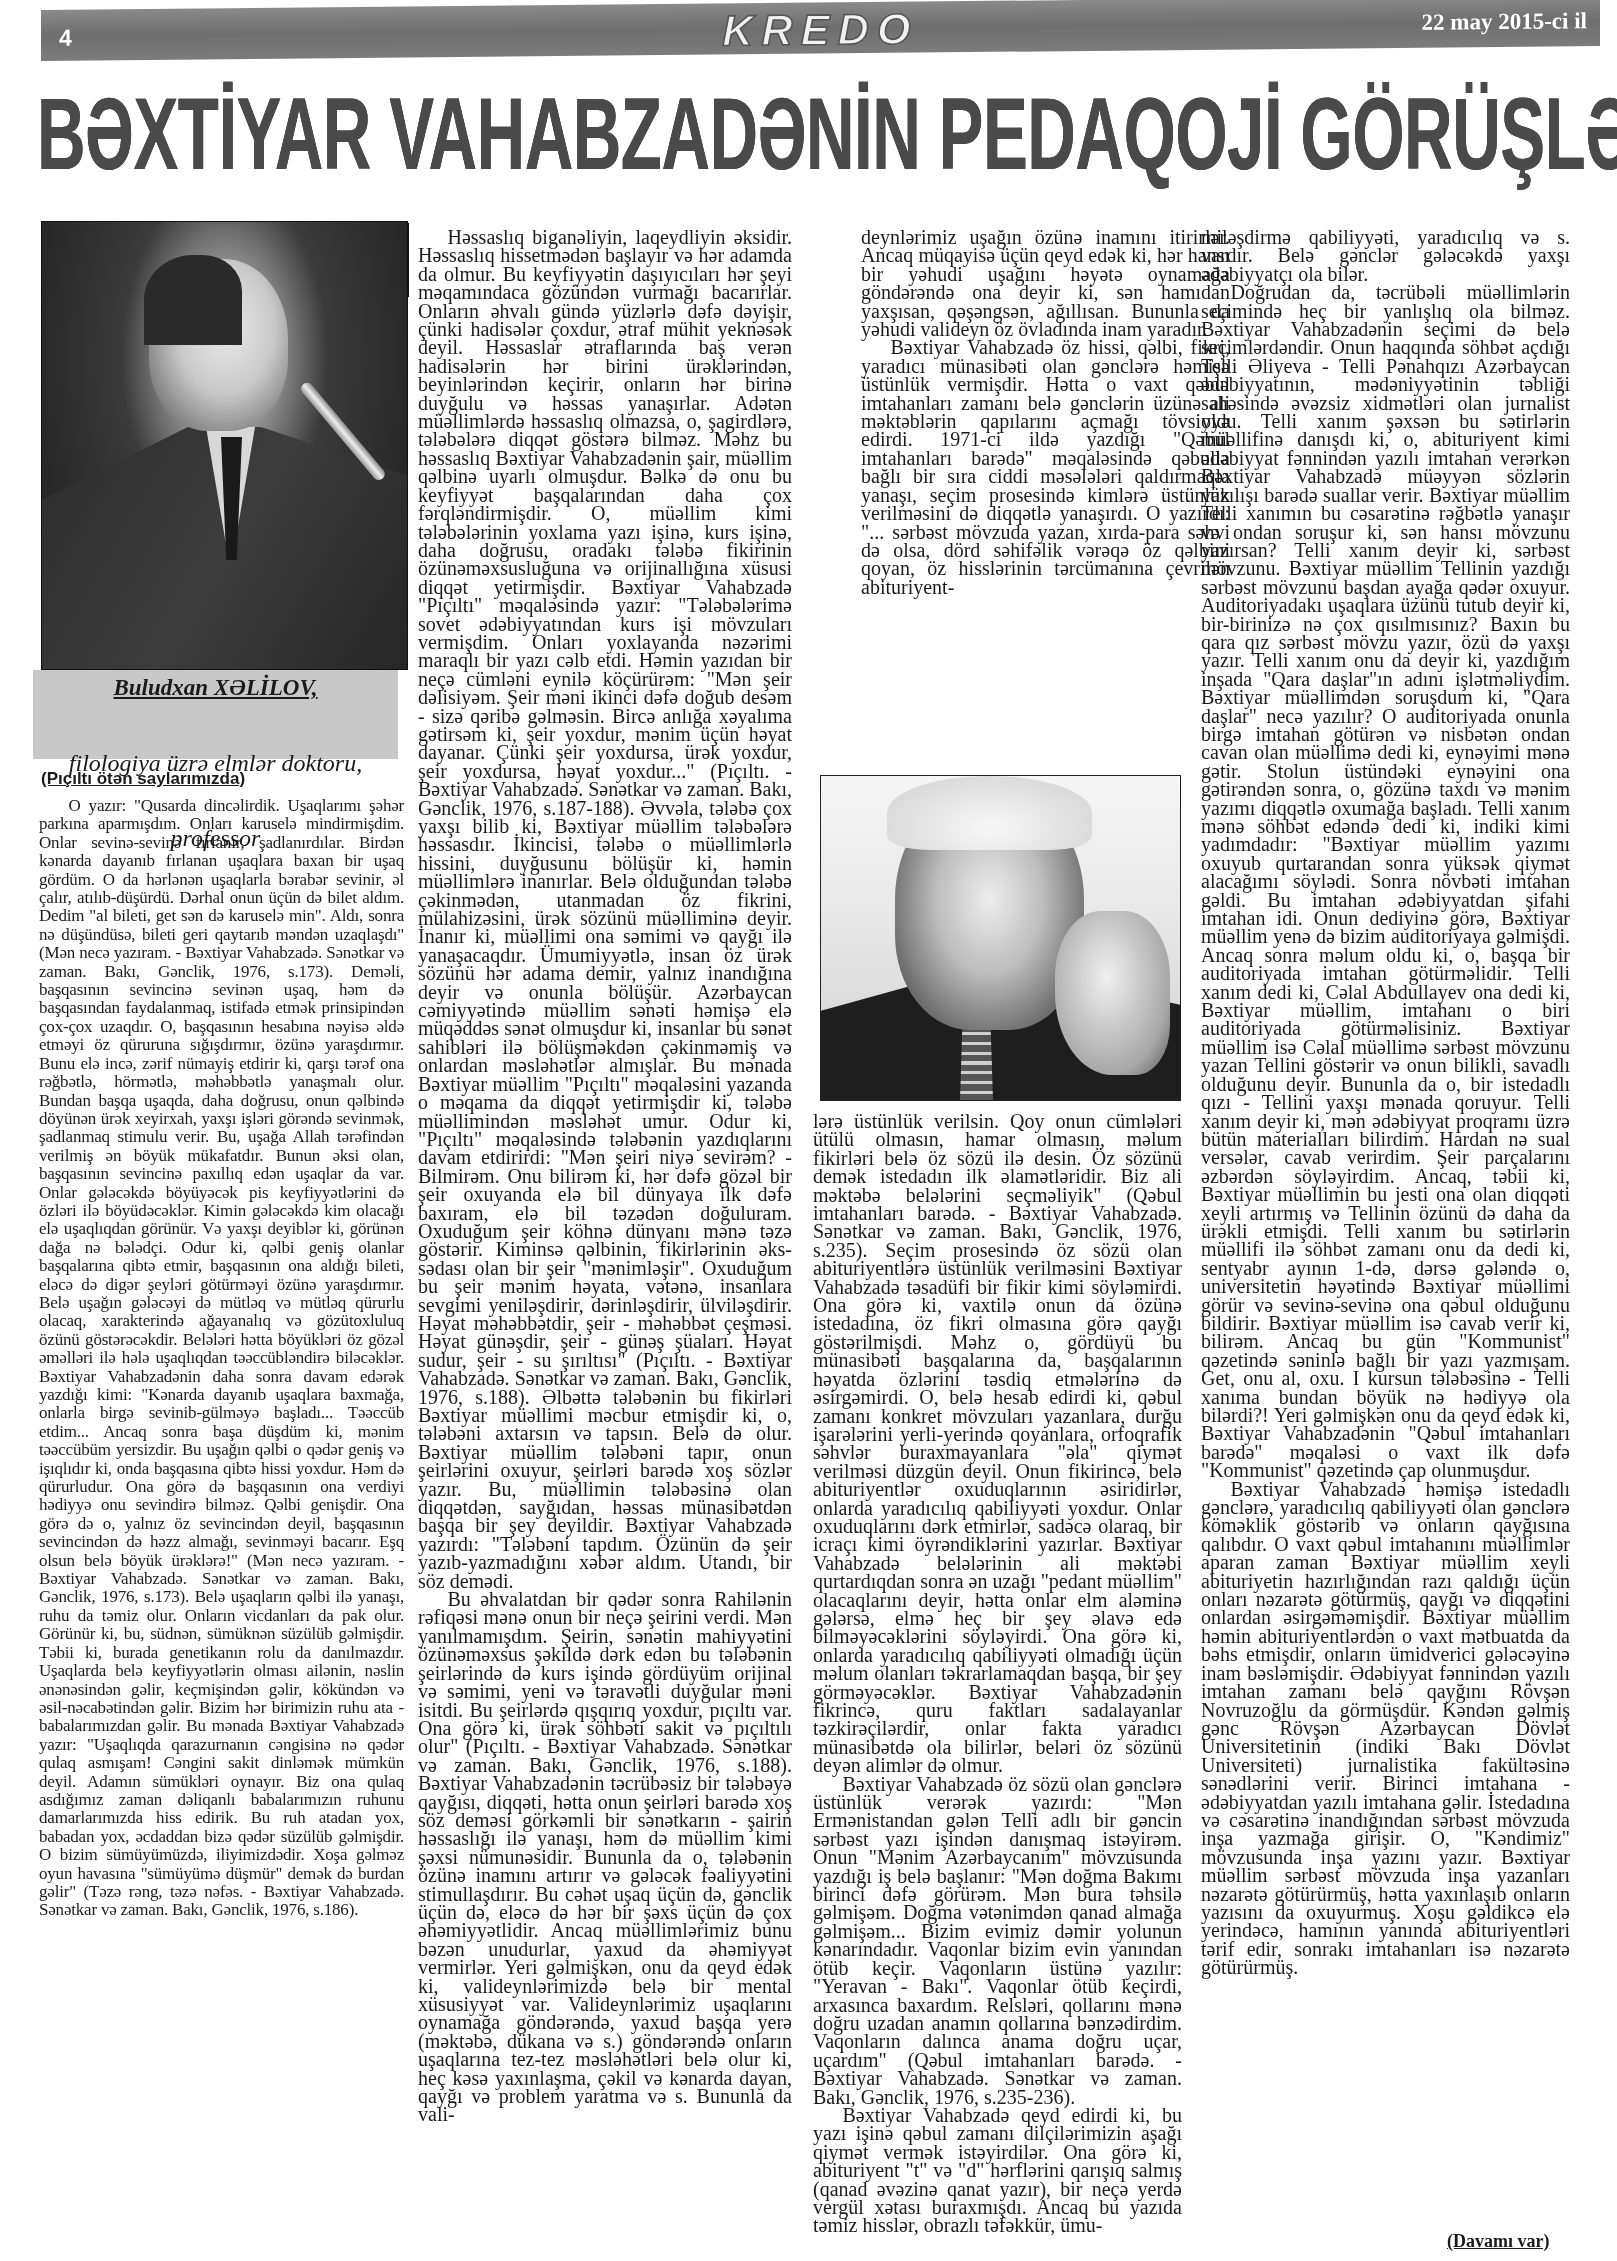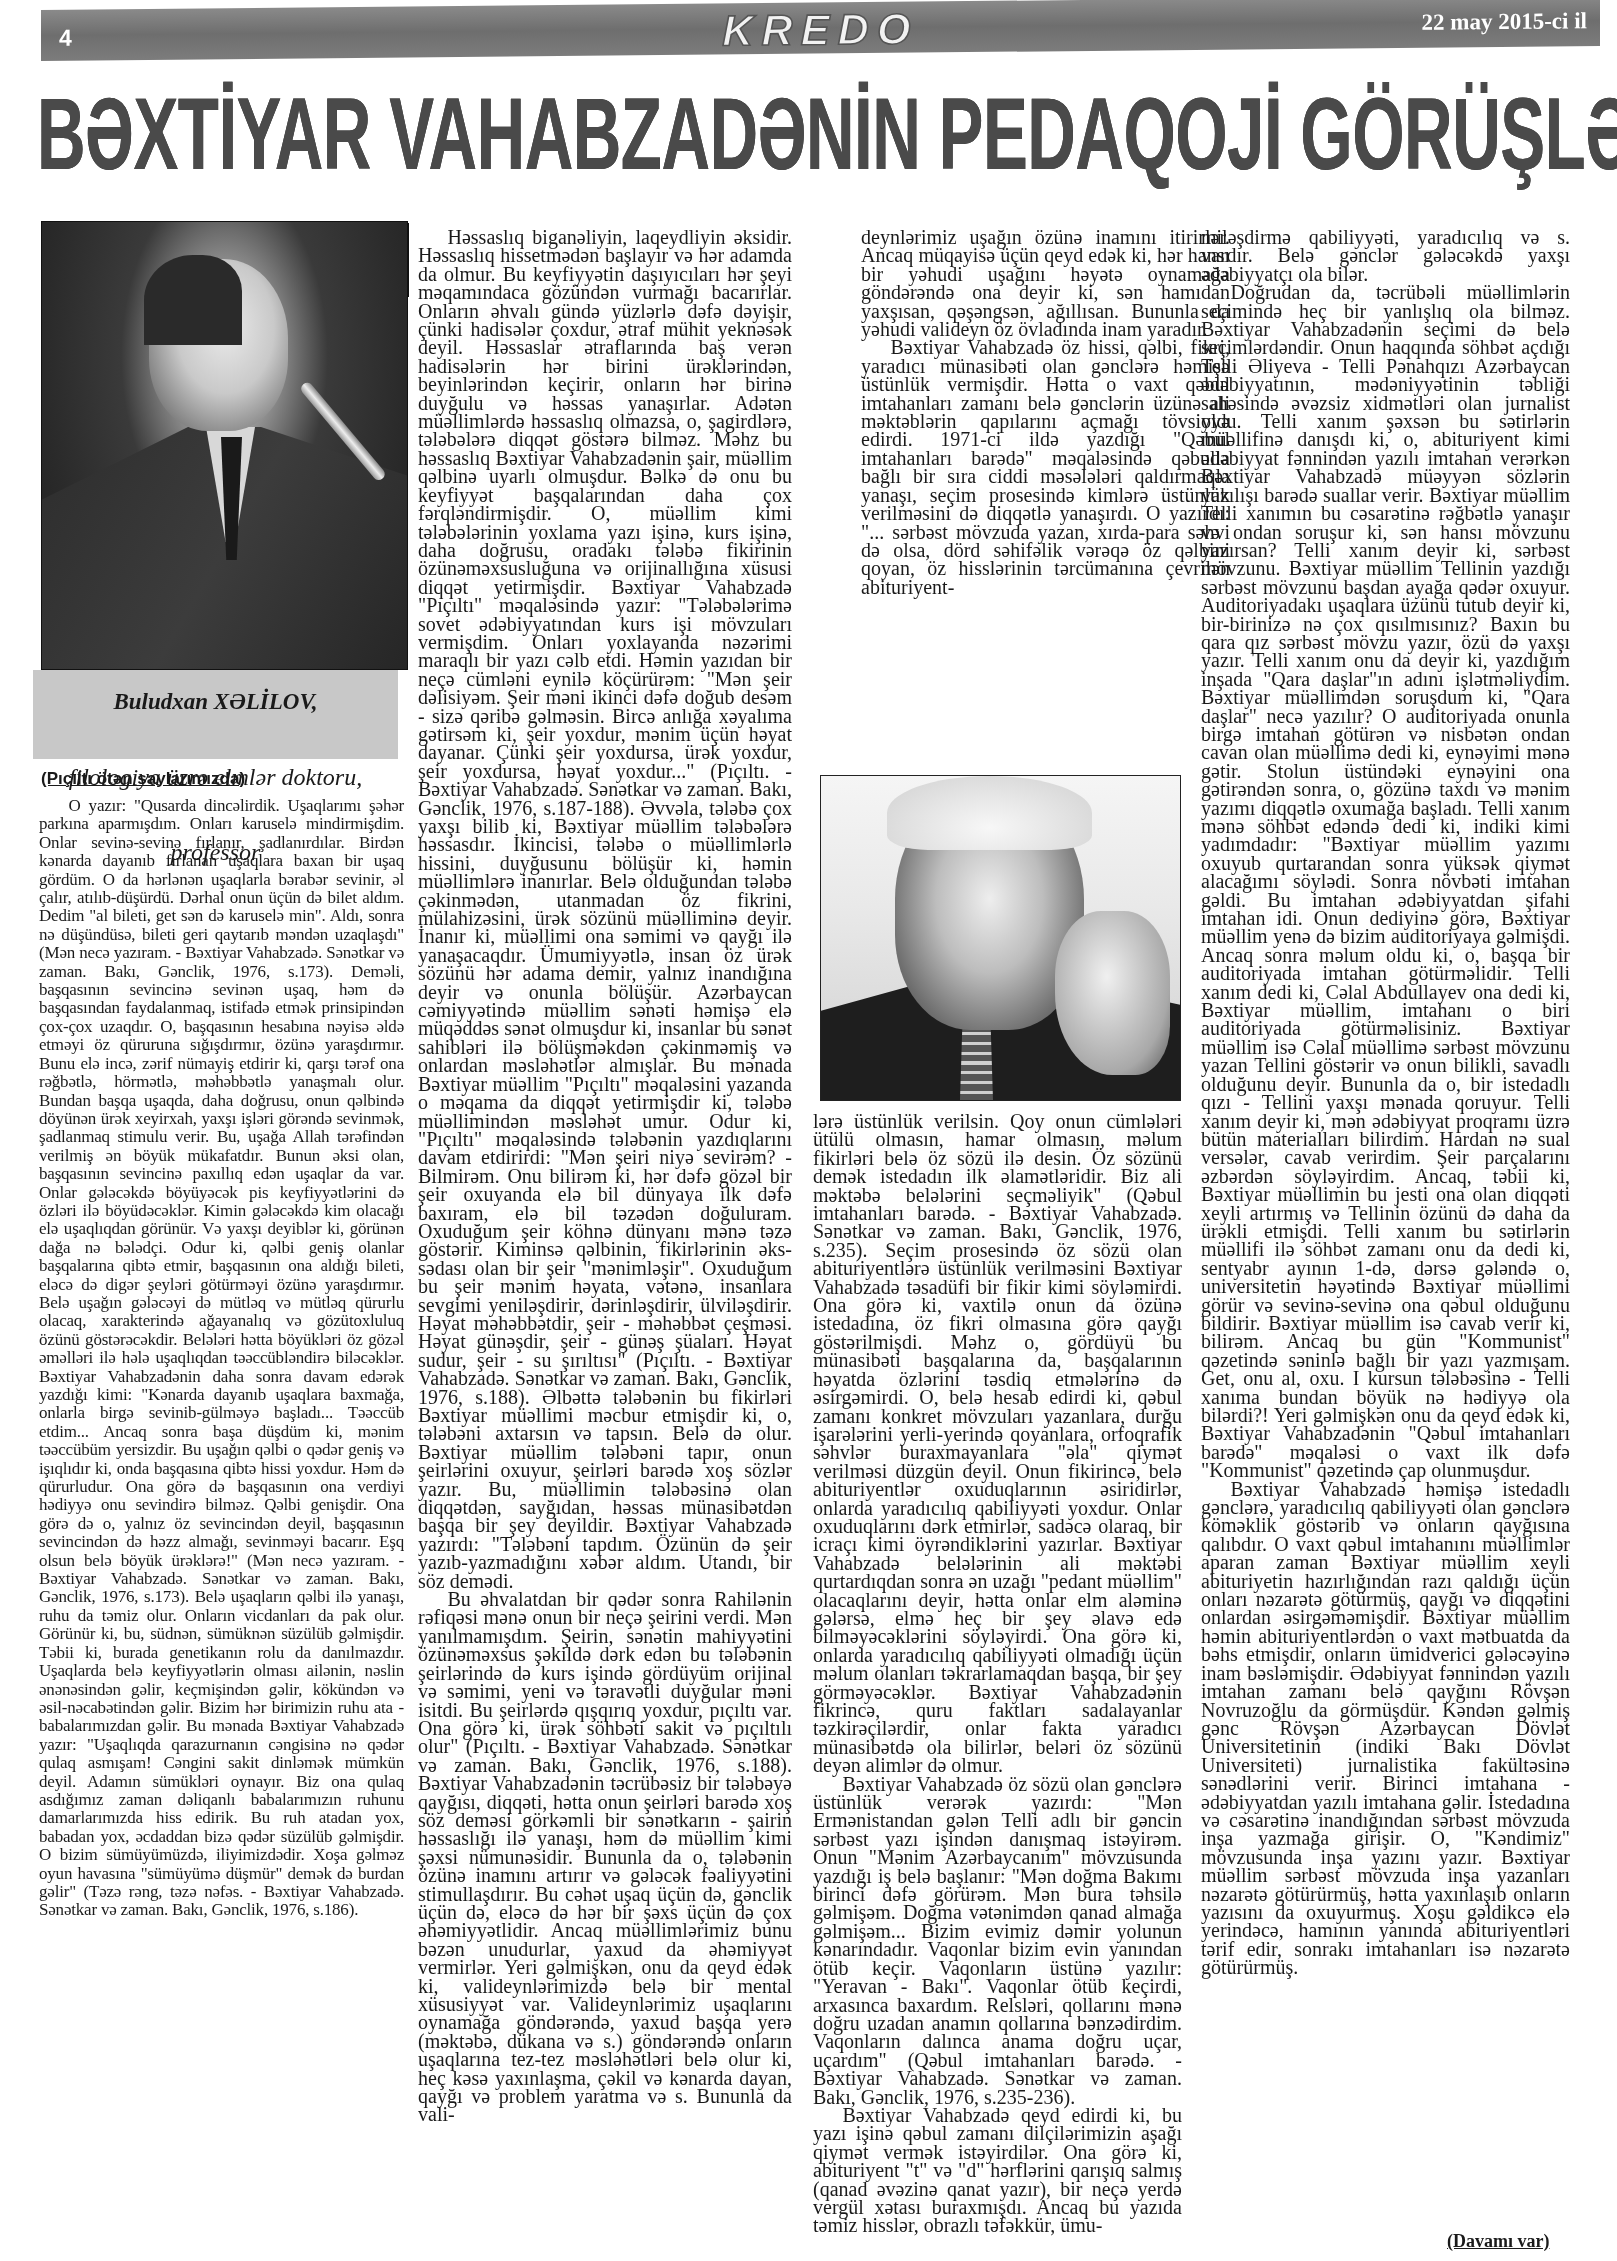--- a/index.html
+++ b/index.html
@@ -37,21 +37,21 @@
   .photo1 .hair { position:absolute; left: 102px; top: 33px; width: 98px; height: 90px; border-radius: 50% 40% 0 0; background:#2a2a2a; }
   .photo1 .suit { position:absolute; left: 0; top: 205px; width: 365px; height: 242px; background: linear-gradient(120deg,#2d2d2d,#3c3c3c 50%,#262626); clip-path: polygon(0 30%, 40% 0, 60% 0, 100% 20%, 100% 100%, 0 100%); }
   .photo1 .shirt { position:absolute; left: 164px; top: 205px; width: 49px; height: 115px; background:#d8d8d8; clip-path: polygon(0 0,100% 0,60% 100%,40% 100%); }
   .photo1 .tie { position:absolute; left: 179px; top: 215px; width: 21px; height: 123px; background:#1a1a1a; clip-path: polygon(0 0,100% 0,75% 100%,25% 100%); }
   .photo1 .mic { position:absolute; left: 295px; top: 148px; width: 11.5px; height: 123px; background: linear-gradient(90deg,#999,#eee,#888); transform: rotate(-40deg); border-radius: 5.7px; }
 
   .caption-box {
     position: absolute; left: 33px; top: 670px; width: 365px; height: 89px;
     background: #c8c8c8; text-align: center; font-style: italic;
   }
-  .caption-box .author { font-weight: bold; font-size: 23px; line-height: 28px; margin-top: 18px; }
+  .caption-box .author { font-weight: bold; font-size: 23px; line-height: 28px; margin-top: 4px; text-decoration: underline; }
   .caption-box .title { font-size: 24px; line-height: 27px; margin-top: 48px; }
 
   .continued-from {
     position: absolute; left: 41px; top: 769px; font: bold 17px "Liberation Sans", sans-serif; text-decoration: underline;
   }
 
   .col {
     position: absolute; font-size: 20px; line-height: 18.4px; text-align: justify; hyphens: manual;
     font-family: "Liberation Serif", "DejaVu Serif", serif;
   }

